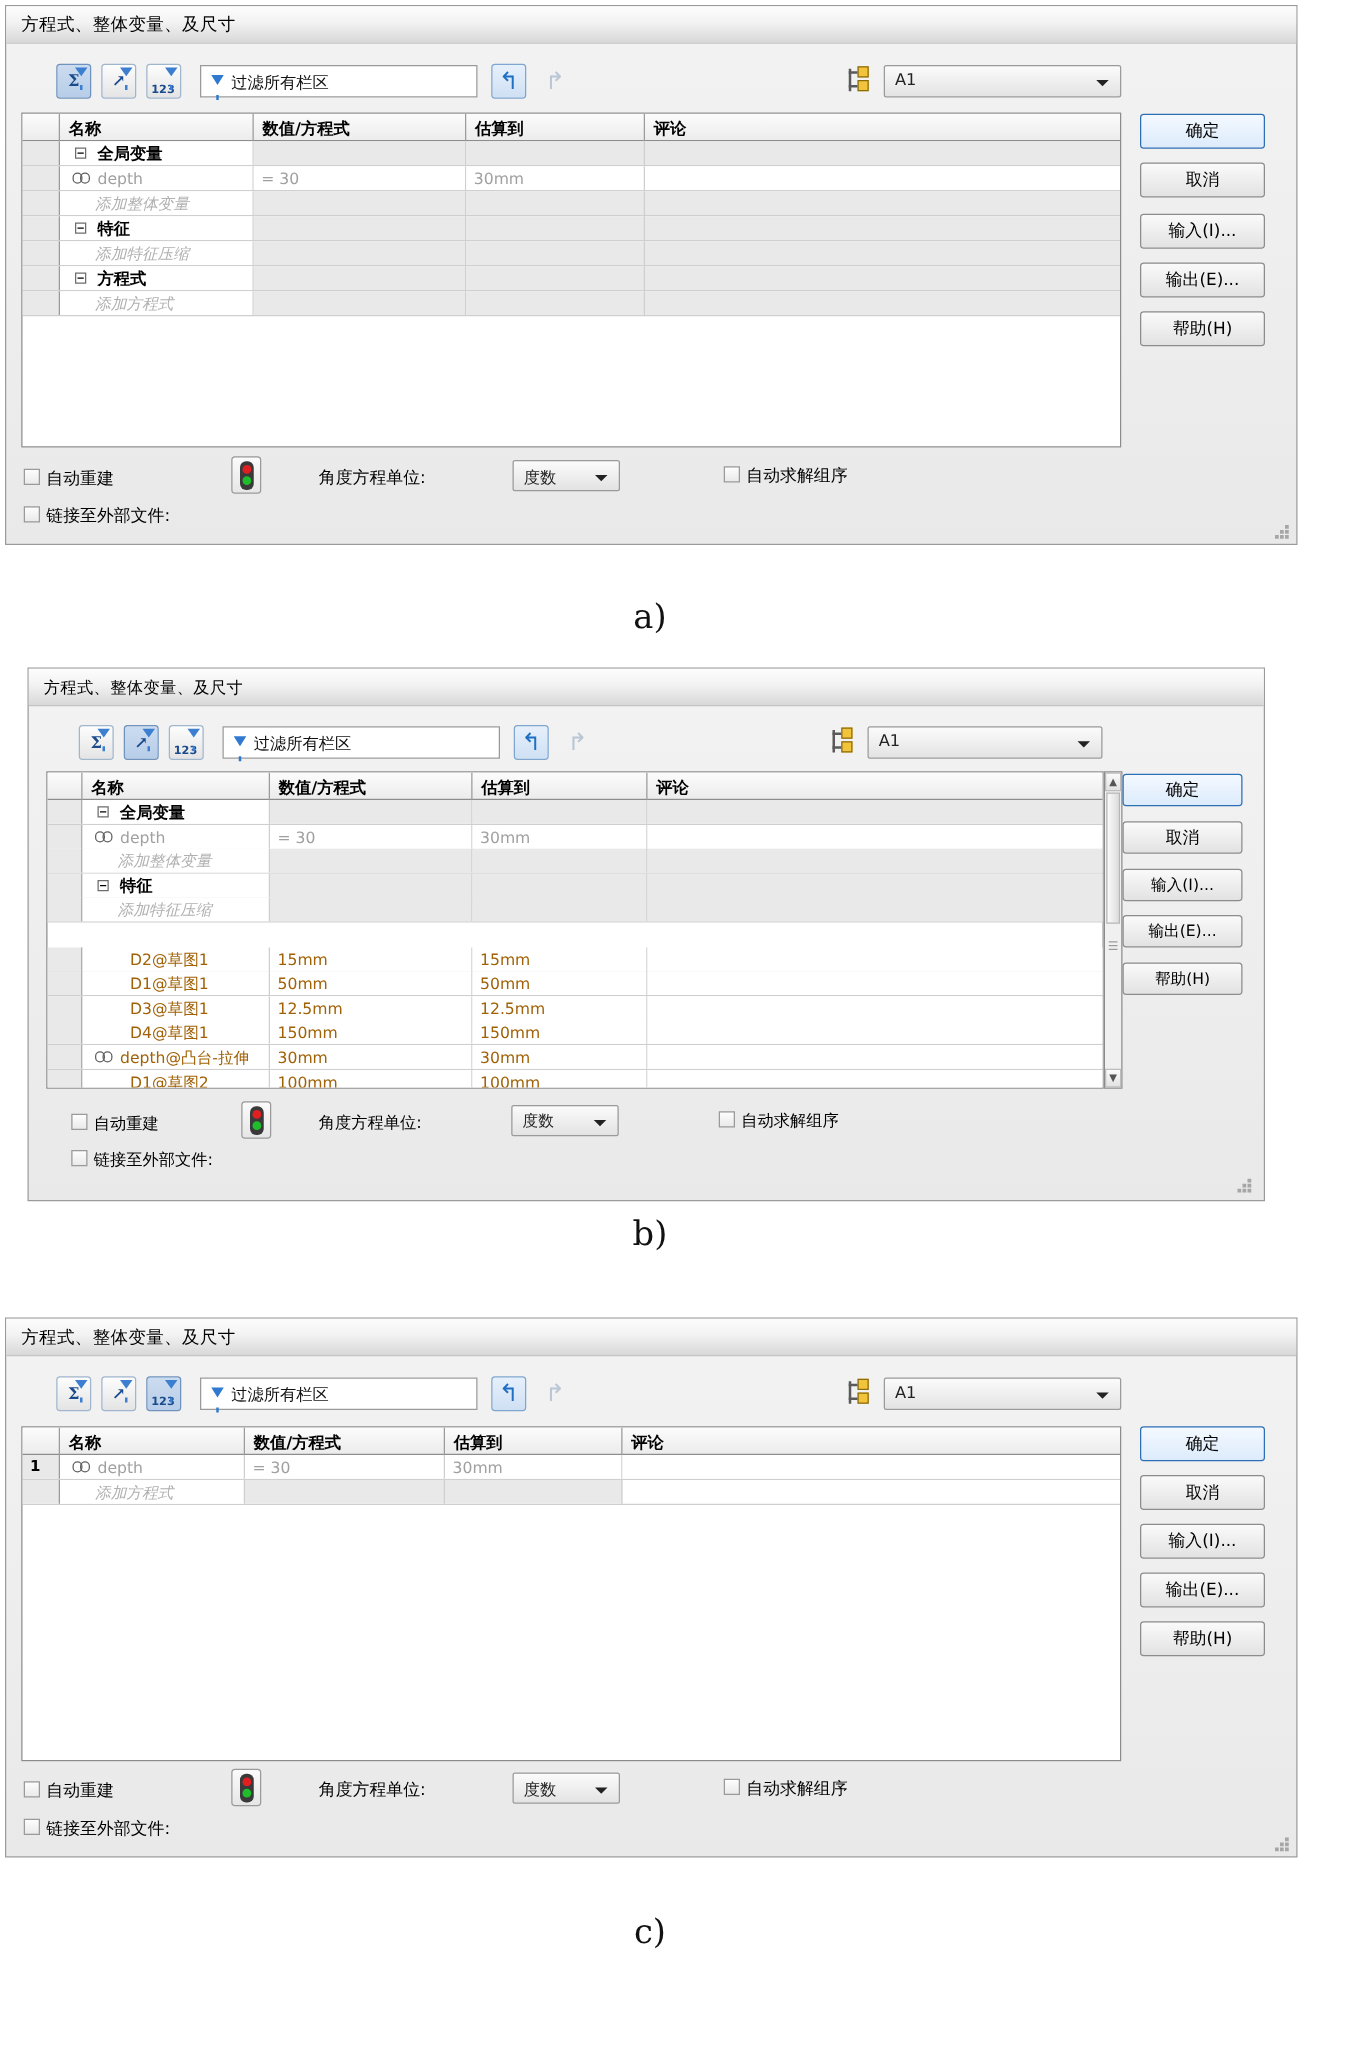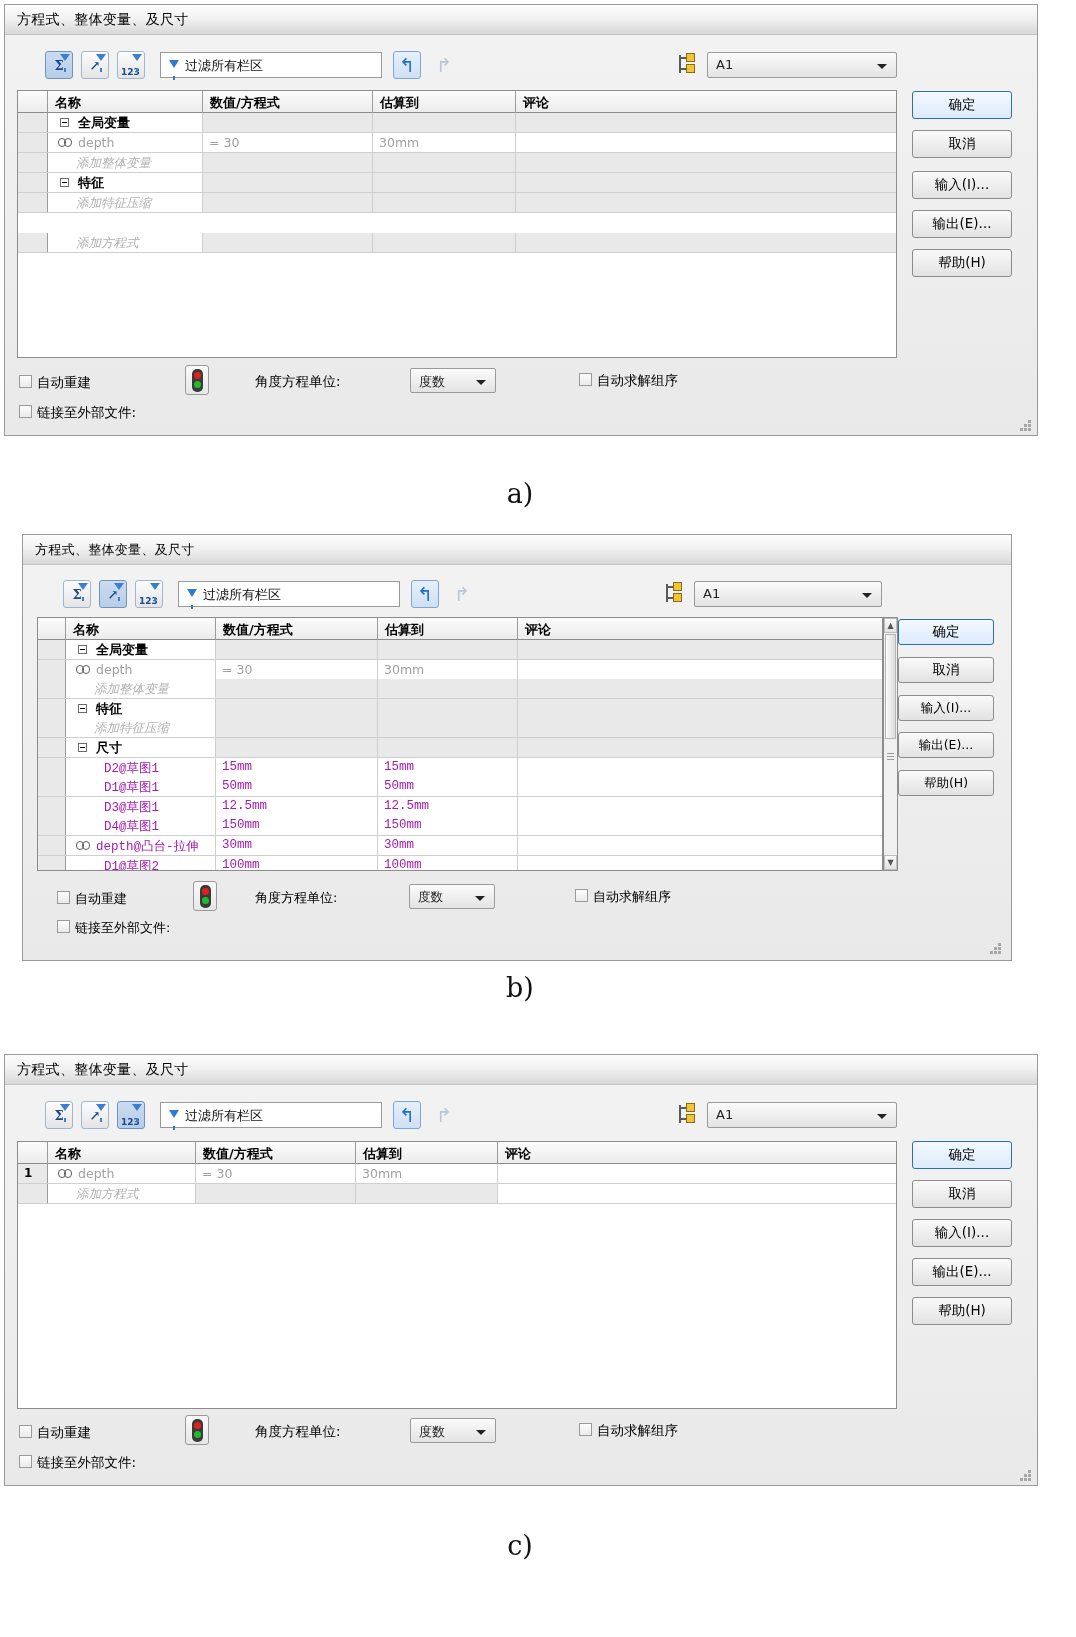--- a/index.html
+++ b/index.html
@@ -149,21 +149,21 @@
     position:absolute;top:0;height:19px;
     border-right:1px solid #cfcfcf;box-sizing:border-box;
     overflow:hidden;
   }
   .grow .cell.gutter{background:#e9e9e9;border-right:1px solid #9b9b9b;}
   .grow .cell.shade{background:#e9e9e9;}
   .grow .cell.white{background:#ffffff;}
   .txt{
     position:absolute;top:2px;font-size:12.5px;white-space:nowrap;
   }
-  .txt.dark{color:#a21caf;font-family:Liberation Mono, monospace;}
+  .txt.dark{color:#a16207;}
   .txt.grey{color:#a0a0a0;}
   .txt.bold{font-weight:bold;color:#000;font-size:13px;top:1px;}
   .txt.ital{font-style:italic;color:#b0b0b0;}
   .rownum{
     position:absolute;left:6px;top:2px;font-size:12px;color:#000;font-weight:bold;
   }
   .expander{
     position:absolute;width:9px;height:9px;top:5px;
     border:1px solid #6d6d6d;background:#fff;box-sizing:border-box;
   }
@@ -365,20 +365,30 @@
         </div>
         <div class="grow" style="top: 102px;">
           <div class="cell gutter" style="left: 0px; width: 30px;"></div>
           <div class="cell white" style="left: 30px; width: 155px;">
             <span class="txt ital" style="left: 28px;">添加特征压缩</span>
           </div>
           <div class="cell shade" style="left: 185px; width: 170px;"></div>
           <div class="cell shade" style="left: 355px; width: 143px;"></div>
           <div class="cell shade" style="left: 498px; width: 382px;"></div>
         </div>
+        <div class="grow" style="top: 122px;">
+          <div class="cell gutter" style="left: 0px; width: 30px;"></div>
+          <div class="cell white" style="left: 30px; width: 155px;">
+            <span class="expander" style="left: 12px;"></span>
+            <span class="txt bold" style="left: 30px;">方程式</span>
+          </div>
+          <div class="cell shade" style="left: 185px; width: 170px;"></div>
+          <div class="cell shade" style="left: 355px; width: 143px;"></div>
+          <div class="cell shade" style="left: 498px; width: 382px;"></div>
+        </div>
         <div class="grow" style="top: 142px;">
           <div class="cell gutter" style="left: 0px; width: 30px;"></div>
           <div class="cell white" style="left: 30px; width: 155px;">
             <span class="txt ital" style="left: 28px;">添加方程式</span>
           </div>
           <div class="cell shade" style="left: 185px; width: 170px;"></div>
           <div class="cell shade" style="left: 355px; width: 143px;"></div>
           <div class="cell shade" style="left: 498px; width: 382px;"></div>
         </div>
       </div>
@@ -541,30 +551,20 @@
         </div>
         <div class="grow" style="top: 100.4px;">
           <div class="cell gutter" style="left: 0px; width: 28px;"></div>
           <div class="cell white" style="left: 28px; width: 150px;">
             <span class="txt ital" style="left: 28px;">添加特征压缩</span>
           </div>
           <div class="cell shade" style="left: 178px; width: 162px;"></div>
           <div class="cell shade" style="left: 340px; width: 140px;"></div>
           <div class="cell shade" style="left: 480px; width: 366px;"></div>
         </div>
-        <div class="grow" style="top: 120px;">
-          <div class="cell gutter" style="left: 0px; width: 28px;"></div>
-          <div class="cell white" style="left: 28px; width: 150px;">
-            <span class="expander" style="left: 12px;"></span>
-            <span class="txt bold" style="left: 30px;">尺寸</span>
-          </div>
-          <div class="cell shade" style="left: 178px; width: 162px;"></div>
-          <div class="cell shade" style="left: 340px; width: 140px;"></div>
-          <div class="cell shade" style="left: 480px; width: 366px;"></div>
-        </div>
         <div class="grow" style="top: 139.6px;">
           <div class="cell gutter" style="left: 0px; width: 28px;"></div>
           <div class="cell white" style="left: 28px; width: 150px;">
             <span class="txt dark" style="left: 38px;">D2@草图1</span>
           </div>
           <div class="cell white" style="left: 178px; width: 162px;">
             <span class="txt dark" style="left: 6px;">15mm</span>
           </div>
           <div class="cell white" style="left: 340px; width: 140px;">
             <span class="txt dark" style="left: 6px;">15mm</span>

